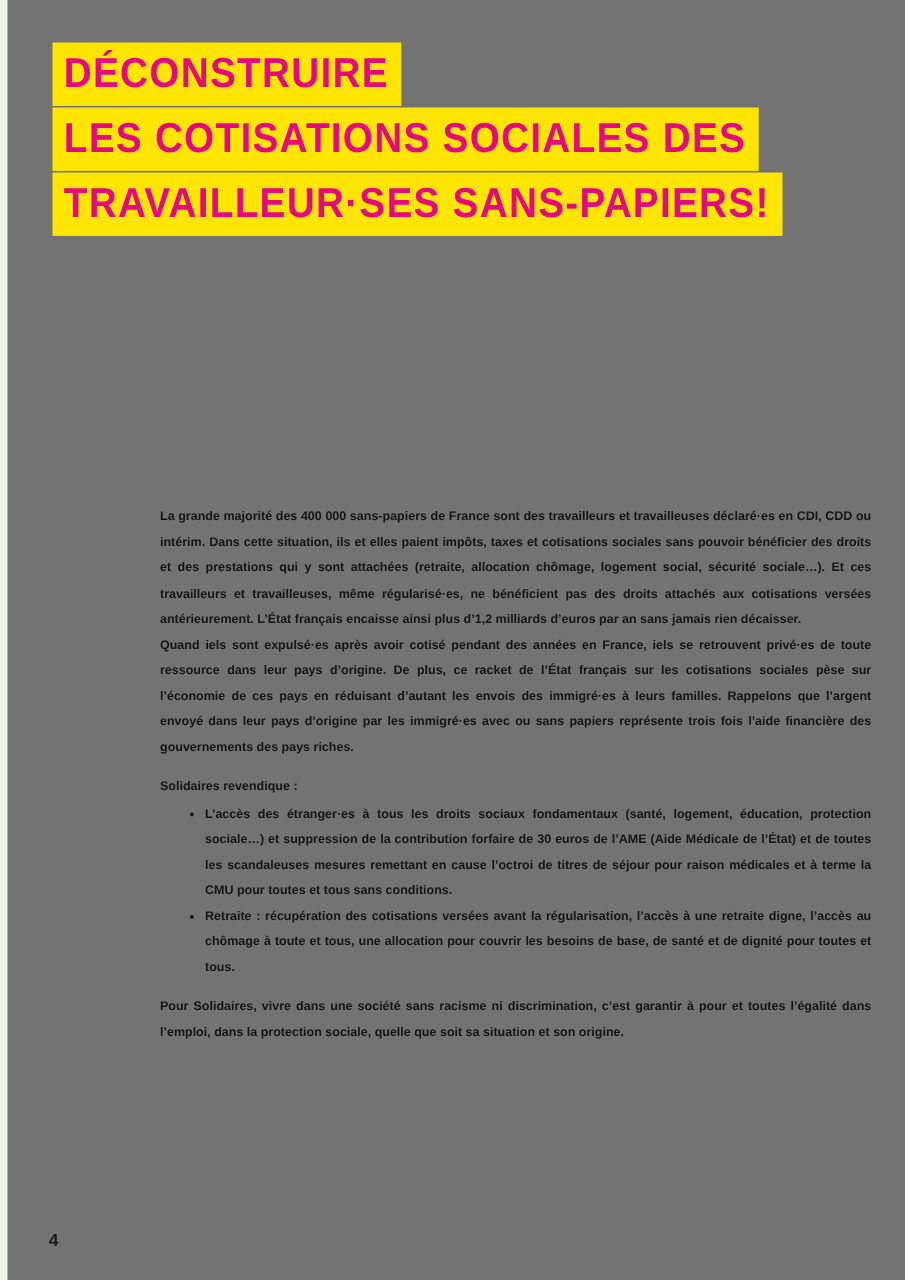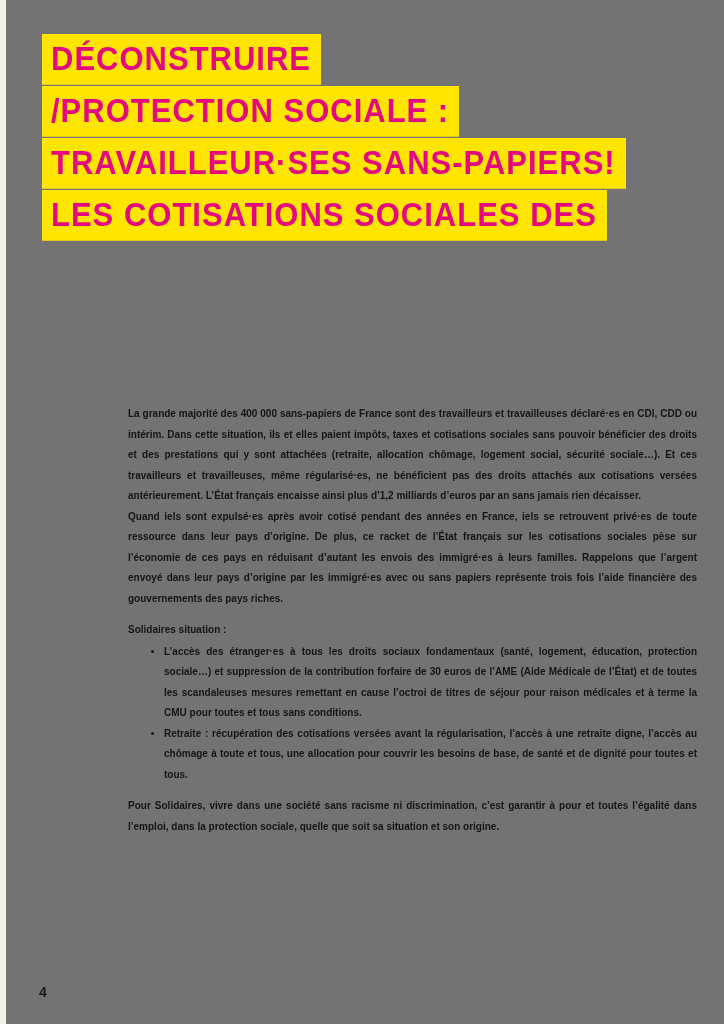--- a/index.html
+++ b/index.html
@@ -75,35 +75,32 @@
 <body>
 
 <div class="page">
   <div class="scan-edge"></div>
 
   <div class="title-block">
     <div class="title-line">
       <span class="hl">DÉCONSTRUIRE</span>
     </div>
     <div class="title-line">
-      <span class="hl">/PROTECTION SOCIALE :</span>
+      <span class="hl">LES COTISATIONS SOCIALES DES</span>
     </div>
     <div class="title-line">
       <span class="hl">TRAVAILLEUR·SES SANS-PAPIERS!</span>
-    </div>
-    <div class="title-line">
-      <span class="hl">LES COTISATIONS SOCIALES DES</span>
     </div>
   </div>
 
 
   <div class="body-copy">
     <p>La grande majorité des 400 000 sans-papiers de France sont des travailleurs et travailleuses déclaré·es en CDI, CDD ou intérim. Dans cette situation, ils et elles paient impôts, taxes et cotisations sociales sans pouvoir bénéficier des droits et des prestations qui y sont attachées (retraite, allocation chômage, logement social, sécurité sociale…). Et ces travailleurs et travailleuses, même régularisé·es, ne bénéficient pas des droits attachés aux cotisations versées antérieurement. L’État français encaisse ainsi plus d’1,2 milliards d’euros par an sans jamais rien décaisser.</p>
     <p>Quand iels sont expulsé·es après avoir cotisé pendant des années en France, iels se retrouvent privé·es de toute ressource dans leur pays d’origine. De plus, ce racket de l’État français sur les cotisations sociales pèse sur l’économie de ces pays en réduisant d’autant les envois des immigré·es à leurs familles. Rappelons que l’argent envoyé dans leur pays d’origine par les immigré·es avec ou sans papiers représente trois fois l’aide financière des gouvernements des pays riches.</p>
-    <p class="spaced">Solidaires situation :</p>
+    <p class="spaced">Solidaires revendique :</p>
     <ul class="demands">
       <li>L’accès des étranger·es à tous les droits sociaux fondamentaux (santé, logement, éducation, protection sociale…) et suppression de la contribution forfaire de 30 euros de l’AME (Aide Médicale de l’État) et de toutes les scandaleuses mesures remettant en cause l’octroi de titres de séjour pour raison médicales et à terme la CMU pour toutes et tous sans conditions.</li>
       <li>Retraite : récupération des cotisations versées avant la régularisation, l’accès à une retraite digne, l’accès au chômage à toute et tous, une allocation pour couvrir les besoins de base, de santé et de dignité pour toutes et tous.</li>
     </ul>
     <p class="spaced">Pour Solidaires, vivre dans une société sans racisme ni discrimination, c’est garantir à pour et toutes l’égalité dans l’emploi, dans la protection sociale, quelle que soit sa situation et son origine.</p>
   </div>
 
   <div class="page-number">4</div>
 </div>
 

